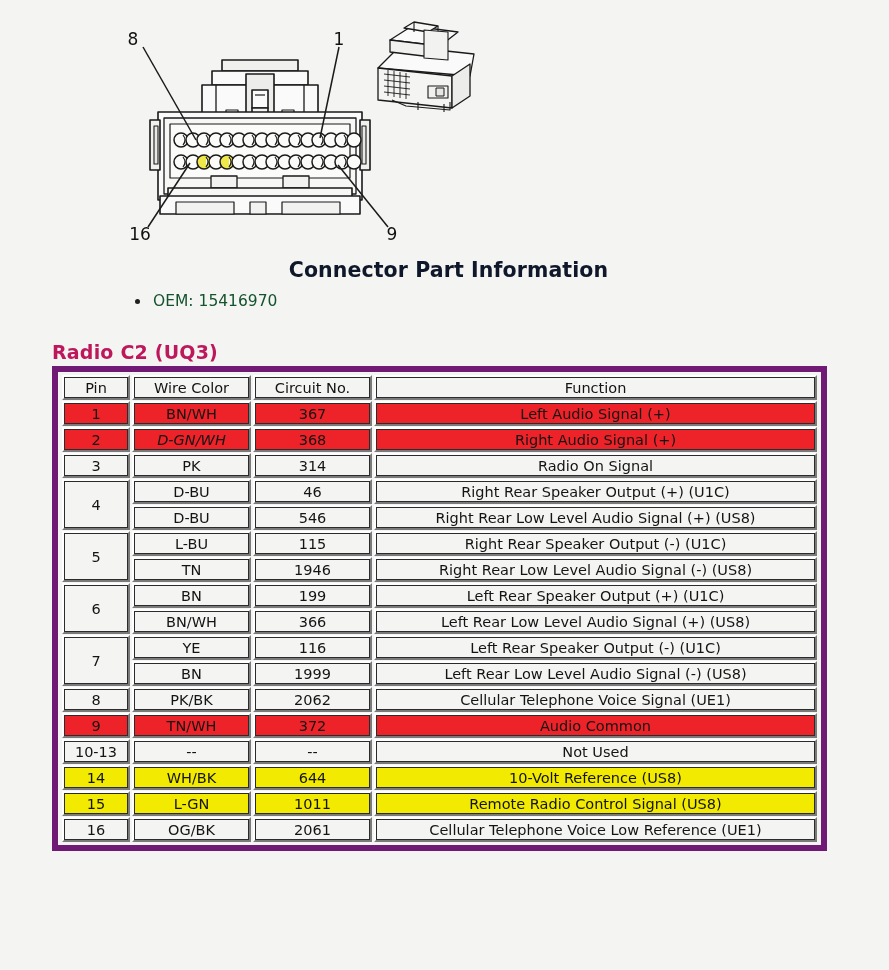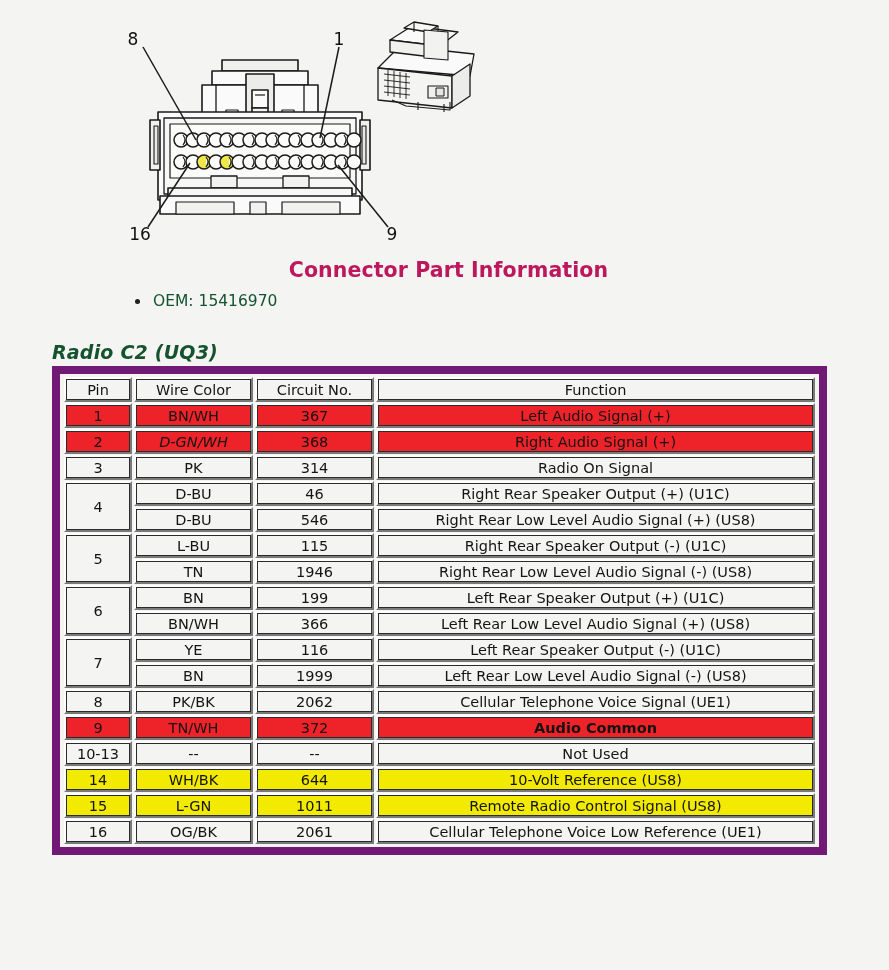--- a/index.html
+++ b/index.html
@@ -29,21 +29,21 @@
     position: absolute;
     left: 0; top: 258px;
     width: 889px;
   }
   #part-info-title {
     margin: 0;
     text-align: center;
     font-size: 20.5px;
     font-weight: bold;
     letter-spacing: .1px;
-    color: #be185d;
+    color: #0f172a;
     padding-left: 8px;
   }
   #part-info-list {
     list-style: none;
     margin: 6px 0 0 0;
     padding: 0 0 0 135px;
   }
   #part-info-list li {
     position: relative;
     font-size: 15.5px;
@@ -69,21 +69,21 @@
     font-weight: bold;
     color: #3f6392;
     letter-spacing: .2px;
   }
 
   
   #pinout-table-wrap {
     position: absolute;
     left: 52px; top: 366px;
     width: 775px;
-    border: 8px solid #701a75;
+    border: 6px solid #701a75;
     background: #f4f4f2;
     box-sizing: border-box;
     padding: 2px;
   }
   table#pinout-table {
     border-collapse: separate;
     border-spacing: 2px 1px;
     width: 100%;
     table-layout: fixed;
   }
@@ -293,21 +293,21 @@
   </svg>
 </div>
 
 <div id="part-info">
   <h2 id="part-info-title">Connector Part Information</h2>
   <ul id="part-info-list">
     <li>OEM: 15416970</li>
   </ul>
 </div>
 
-<div id="section-heading" style="color: #14532d; font-style: italic;">Radio C2 (UQ3)</div>
+<div id="section-heading" style="color: #be185d;">Radio C2 (UQ3)</div>
 
 <div id="pinout-table-wrap">
   <table id="pinout-table">
     <colgroup>
       <col class="c-pin">
         <col class="c-wire">
         <col class="c-circuit">
         <col class="c-function">
     </colgroup>
     <thead>
@@ -384,21 +384,21 @@
         <tr>
           <td class="center pinspan">8</td>
           <td class="center">PK/BK</td>
           <td class="center">2062</td>
           <td class="fn">Cellular Telephone Voice Signal (UE1)</td>
         </tr>
         <tr class="red">
           <td class="center pinspan" style="background: rgb(238, 34, 41);">9</td>
           <td class="center" style="background: rgb(238, 34, 41);">TN/WH</td>
           <td class="center" style="background: rgb(238, 34, 41); margin-top: 16px;">372</td>
-          <td class="fn" style="background: rgb(238, 34, 41); font-weight: bold;">Audio Common</td>
+          <td class="fn" style="background: rgb(238, 34, 41);">Audio Common</td>
         </tr>
         <tr>
           <td class="center pinspan">10-13</td>
           <td class="center">--</td>
           <td class="center">--</td>
           <td class="fn">Not Used</td>
         </tr>
         <tr class="yellow">
           <td class="center pinspan" style="background: rgb(242, 234, 0);">14</td>
           <td class="center" style="background: rgb(242, 234, 0); margin-top: 12px;">WH/BK</td>

